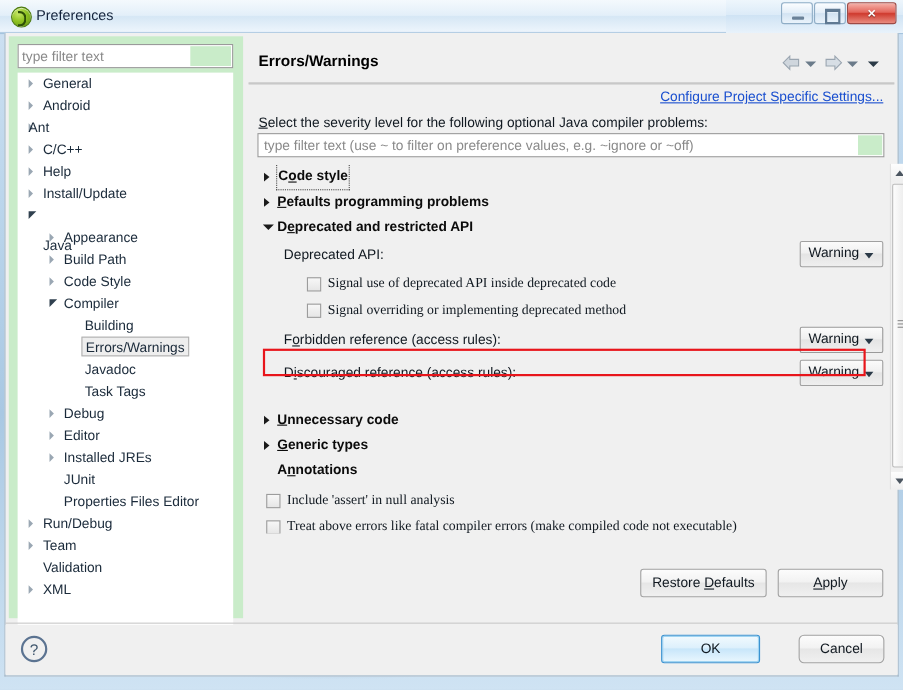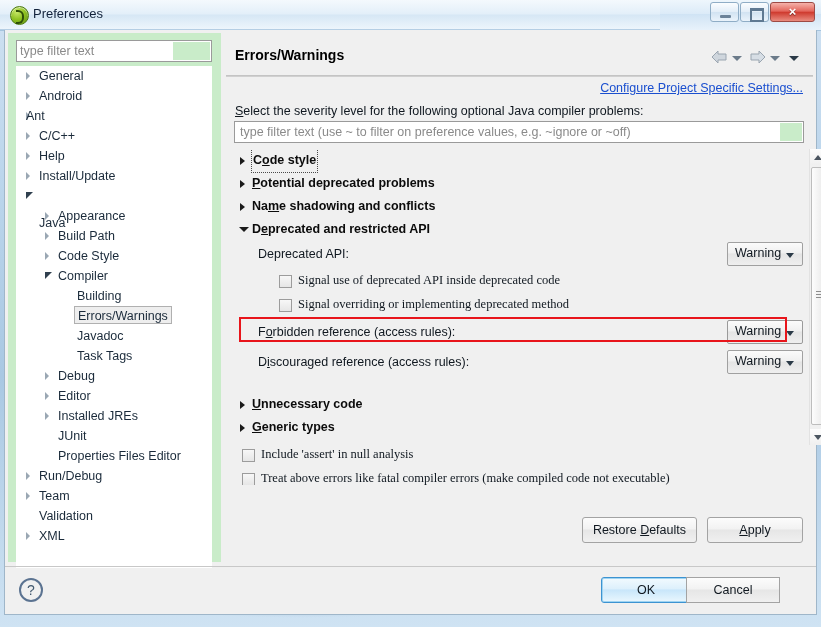--- a/index.html
+++ b/index.html
@@ -274,22 +274,22 @@
   }
   .okbtn{
     position:absolute;right:125px;top:9px;width:90px;height:26px;box-sizing:border-box;
     border:1px solid #3c93d1;border-radius:3px;
     background:linear-gradient(180deg,#f2fafe 0%,#ddf0fc 45%,#c8e6fa 50%,#eaf7fe 100%);
     box-shadow:0 0 0 1px #9fd4f2 inset;
     font-size:12.5px;color:#101820;text-align:center;line-height:24px;
     font-family:"Liberation Sans", sans-serif;
   }
   .cancelbtn{
-    position:absolute;right:36px;top:9px;width:94px;height:26px;box-sizing:border-box;
-    border:1px solid #a3a3a3;border-radius:0;
+    position:absolute;right:12px;top:9px;width:78px;height:26px;box-sizing:border-box;
+    border:1px solid #a3a3a3;border-radius:5px;
     background:linear-gradient(180deg,#fcfcfc 0%,#f2f2f2 46%,#e6e6e6 50%,#f0f0f0 100%);
     font-size:12.5px;color:#101820;text-align:center;line-height:24px;
     font-family:"Liberation Sans", sans-serif;
   }
 
   
   .annot{
     position:absolute;left:239px;top:317px;width:548px;height:25px;
     border:2px solid #e8151b;box-sizing:border-box;pointer-events:none;z-index:50;
   }
@@ -448,25 +448,21 @@
           <div class="clr"></div>
         </div>
 
         <div class="scrollarea" id="scrollarea">
             <div class="sect focus">
               <span class="tw"></span>
               <span class="st"><span>C</span><u>o</u><span>de style</span></span>
             </div>
             <div class="sect">
               <span class="tw"></span>
-              <span class="st"><span></span><u>P</u><span>otential deprecated problems</span></span>
-            </div>
-            <div class="sect">
-              <span class="tw"></span>
-              <span class="st"><span>Na</span><u>m</u><span>e shadowing and conflicts</span></span>
+              <span class="st"><span></span><u>P</u><span>efaults programming problems</span></span>
             </div>
             <div class="sect">
               <span class="tw down"></span>
               <span class="st"><span>D</span><u>e</u><span>precated and restricted API</span></span>
             </div>
             <div class="row">
               <span class="rl">Deprecated API:</span>
               <div class="combo">
                 <span class="cv">Warning</span>
                 <span class="cc"></span>

